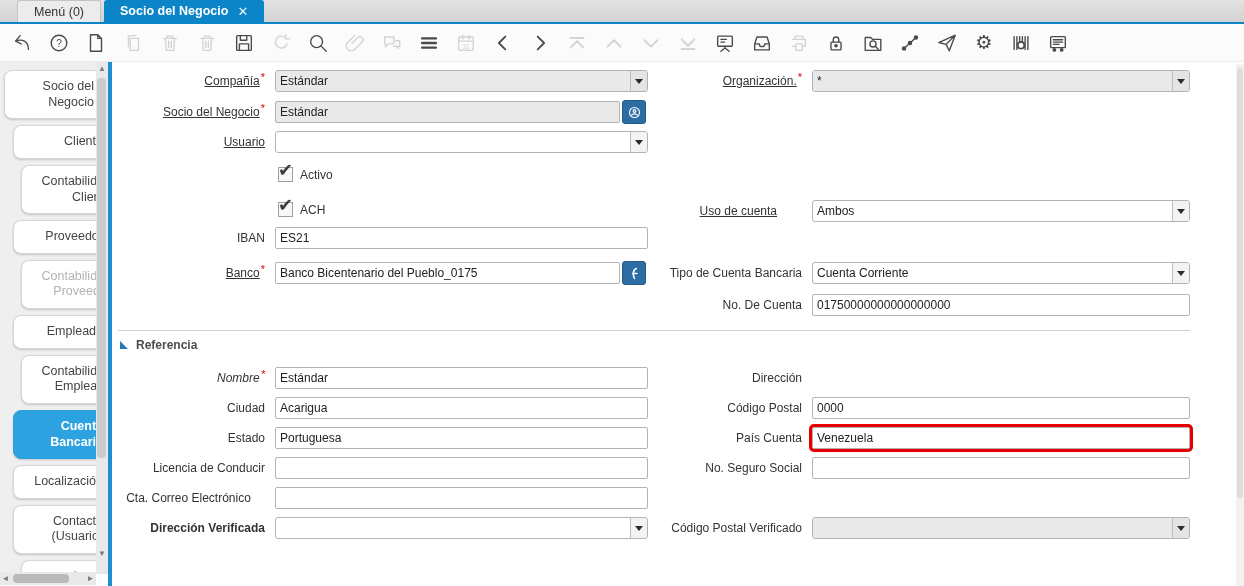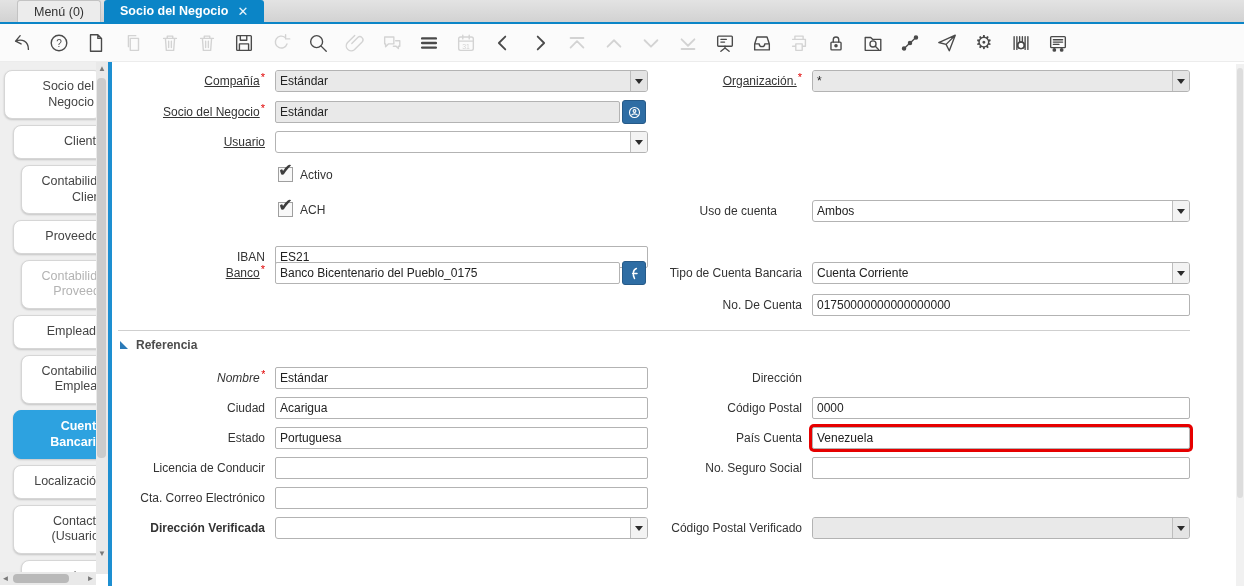--- a/index.html
+++ b/index.html
@@ -347,29 +347,29 @@
       </div>
       <div class="frow" style="top: 138px;">
         <div class="cbwrap" style="left: 166px;">
           <span class="cbbox">
             <span class="chk">✔</span>
           </span>
           <span class="cblabel">ACH</span>
         </div>
       </div>
       <div class="frow" style="top: 138px;">
-        <div class="flabel" style="left: 512px; width: 153px;"><span class="lbl-text">Uso de cuenta</span></div>
+        <div class="flabel" style="left: 512px; width: 153px; text-decoration: underline;"><span class="lbl-text">Uso de cuenta</span></div>
         <div class="combo" style="left: 700px; width: 378px;">
           <span class="cval">Ambos</span>
           <span class="cbtn">
             <span class="tri"></span>
           </span>
         </div>
       </div>
-      <div class="frow" style="top: 184px;">
+      <div class="frow" style="top: 165px;">
         <div class="flabel" style="left: 0px; width: 153px;"><span class="lbl-text">IBAN</span></div>
         <div class="tbox" style="left: 163px; width: 373px;">ES21</div>
       </div>
       <div class="frow" style="top: 200px;">
         <div class="flabel" style="left: 0px; width: 153px;"><span class="lbl-text u">Banco</span><span class="req">*</span></div>
         <div class="tbox" style="left: 163px; width: 345px;">Banco Bicentenario del Pueblo_0175</div>
         <div class="addon-btn" style="left: 510px; top: -1px;">
           <svg viewBox="0 0 24 24" width="15" height="15" fill="none" stroke="#fff" stroke-width="2.4" stroke-linecap="round">
             <path d="M15 4 C9 6 9 14 12 20 M9 12 h7"></path>
           </svg>
@@ -413,21 +413,21 @@
       </div>
       <div class="frow" style="top: 395px;">
         <div class="flabel" style="left: 537px; width: 153px;"><span class="lbl-text">No. Seguro Social</span></div>
         <div class="tbox" style="left: 700px; width: 378px;"></div>
       </div>
       <div class="frow" style="top: 395px;">
         <div class="flabel" style="left: 0px; width: 153px;"><span class="lbl-text">Licencia de Conducir</span></div>
         <div class="tbox" style="left: 163px; width: 373px;"></div>
       </div>
       <div class="frow" style="top: 425px;">
-        <div class="flabel" style="left: 0px; width: 153px;"><span class="lbl-text">Cta. Correo Electrónico</span></div>
+        <div class="flabel" style="left: 0px; width: 153px; text-align: center;"><span class="lbl-text">Cta. Correo Electrónico</span></div>
         <div class="tbox" style="left: 163px; width: 373px;"></div>
       </div>
       <div class="frow" style="top: 455px; font-weight: bold;">
         <div class="flabel" style="left: 0px; width: 153px;"><span class="lbl-text">Dirección Verificada</span></div>
         <div class="combo" style="left: 163px; width: 373px;">
           <span class="cval"></span>
           <span class="cbtn">
             <span class="tri"></span>
           </span>
         </div>

